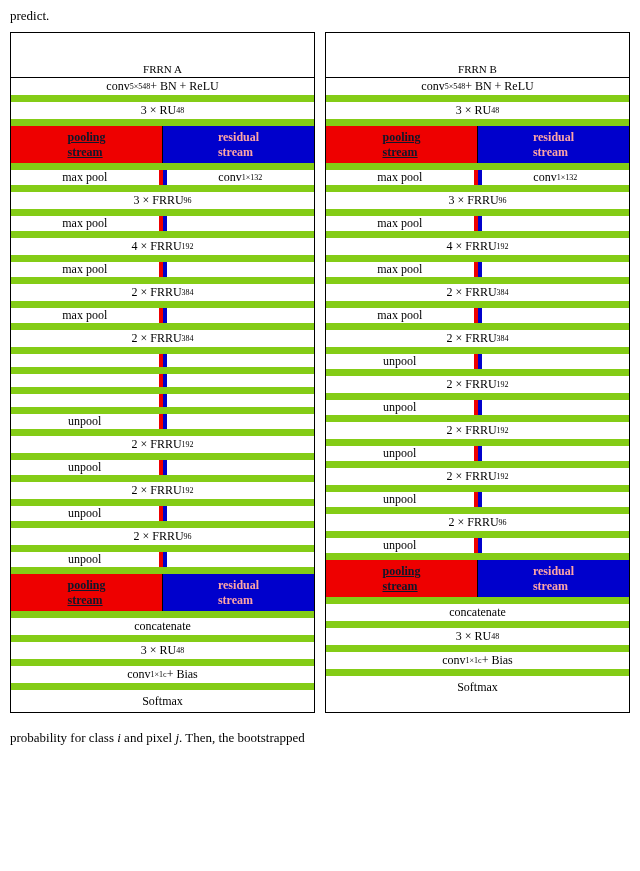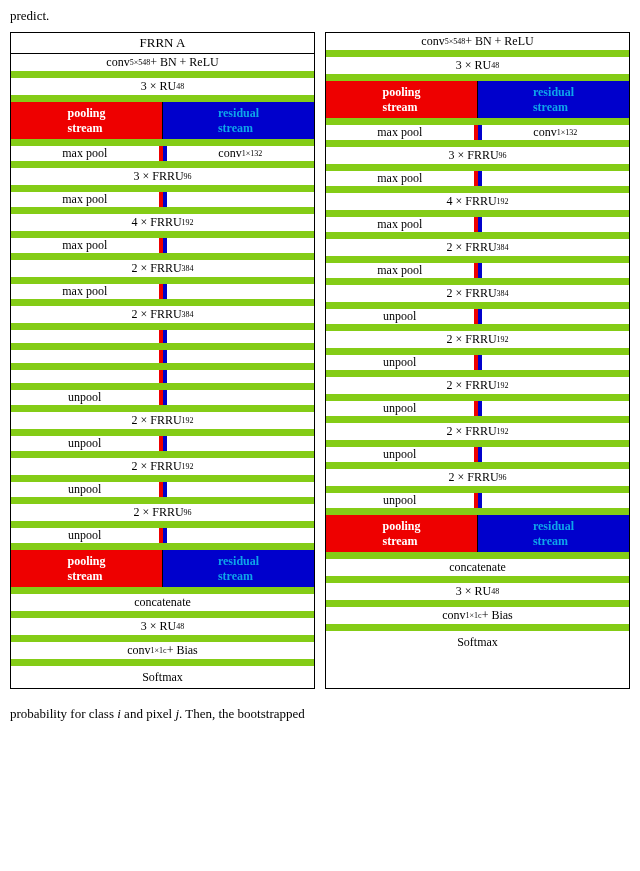--- a/index.html
+++ b/index.html
@@ -23,21 +23,22 @@
     .diagram {
       flex: 1;
       border: 1.5px solid #000;
       display: flex;
       flex-direction: column;
     }
     .diagram-title {
       text-align: center;
       border-bottom: 1.5px solid #000;
       padding: 2px 4px;
-      font-size: 13px;
+      font-size: 11px;
+      margin-top: 28px;
     }
     .row {
       display: flex;
       border-bottom: 7px solid #84cc16;
       min-height: 22px;
       align-items: stretch;
     }
     .row:last-child {
       border-bottom: none;
     }
@@ -47,26 +48,27 @@
       justify-content: center;
       text-align: center;
       font-size: 12px;
       padding: 1px 2px;
     }
     .cell-full {
       flex: 1;
     }
     .bg-red {
       background-color: #e00;
-      color: #ffffff;
+      color: #0f172a;
       font-weight: bold;
+      text-decoration: underline;
     }
     .bg-blue {
       background-color: #00c;
-      color: #0ea5e9;
+      color: #fca5a5;
       font-weight: bold;
     }
     .stream-row {
       display: flex;
       min-height: 44px;
     }
     .stream-left {
       flex: 1;
       border-right: 1px solid #000;
       display: flex;
@@ -312,20 +314,21 @@
         conv<sup>1×1</sup><sub>c</sub> + Bias
       </div>
     </div>
 
     <div class="row" style="border-bottom:none;">
       <div class="cell cell-full">Softmax</div>
     </div>
   </div>
 
   <div class="diagram">
+    <div class="diagram-title">FRRN B</div>
 
     <div class="row">
       <div class="cell cell-full">
         conv<sup>5×5</sup><sub>48</sub> + BN + ReLU
       </div>
     </div>
 
     <div class="row">
       <div class="cell cell-full">
         3 × RU<sub>48</sub>

